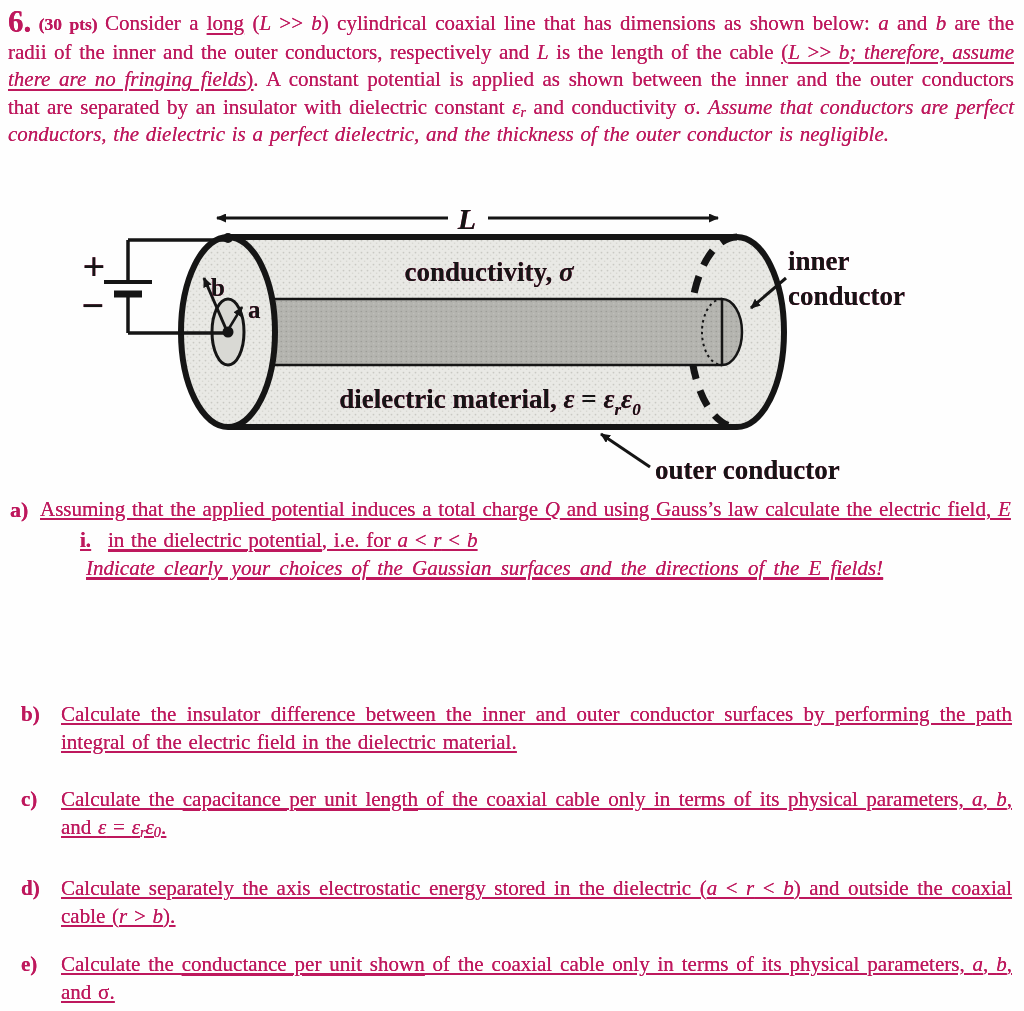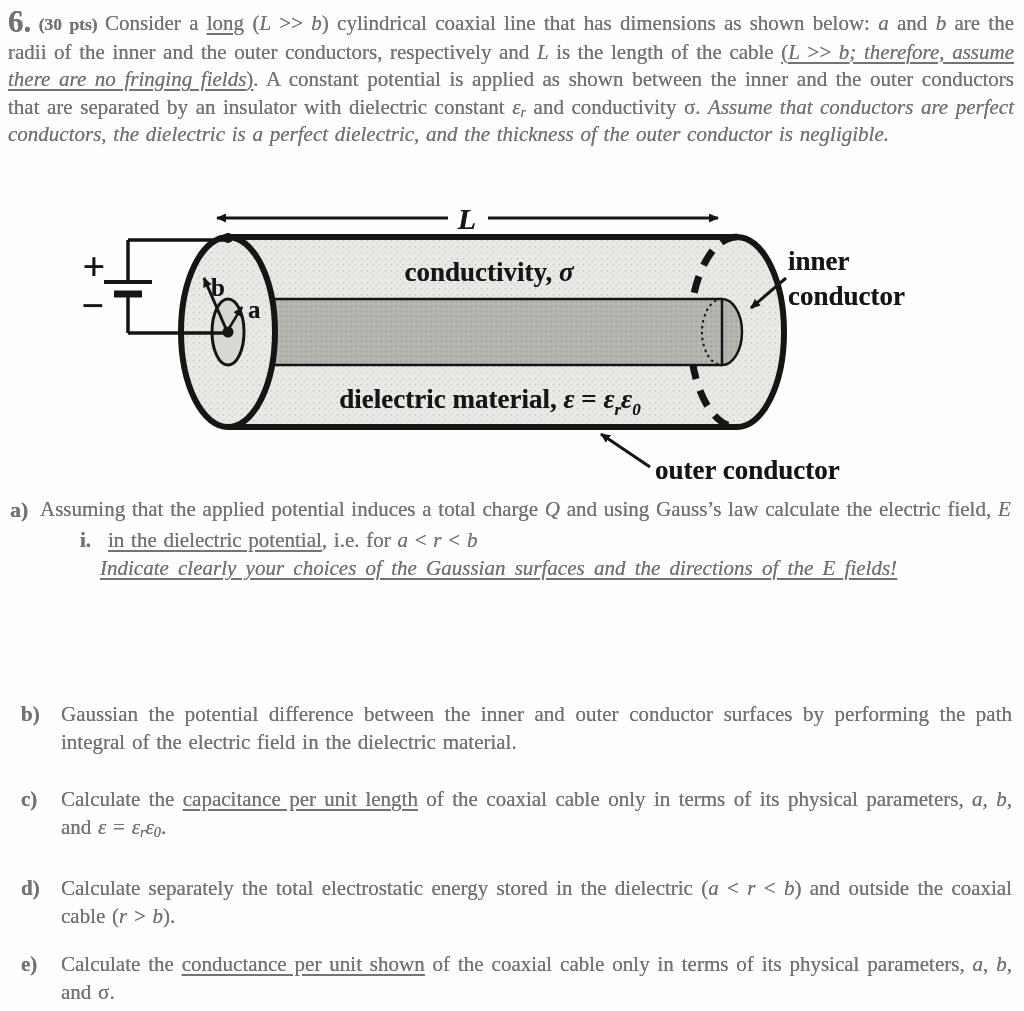--- a/index.html
+++ b/index.html
@@ -2,51 +2,51 @@
 <html><head>
 <meta charset="utf-8">
 <style>
   html,body{margin:0;padding:0;background:#ffffff;}
   .page{
     position:relative;
     width:1024px;
     height:1011px;
     background:#fefefe;
     font-family:"Liberation Serif","DejaVu Serif",serif;
-    color:#737373;
+    color:#be185d;
     overflow:hidden;
     text-shadow:0 0 0.35px currentColor;
   }
   
   #intro{
     position:absolute; left:8px; top:6px; width:1006px;
     font-size:21px; line-height:27.5px; text-align:justify; word-spacing:1.5px;
   }
   
   .rt-b{font-weight:bold;}
   .rt-i{font-style:italic;}
   .rt-u{text-decoration:underline; text-decoration-thickness:1.6px; text-underline-offset:3px;}
   .rt-s{vertical-align:-0.22em; font-size:0.68em; line-height:0;}
   .rt-xl{font-size:31px; font-weight:bold; line-height:1; vertical-align:-2px;}
   .rt-sm{font-size:17.5px; font-weight:bold;}
   
   .part{position:absolute; display:flex; font-size:21px; line-height:27.5px;}
   .plabel{flex:none; font-weight:bold;}
-  .ptext{flex:1; text-align:justify; word-spacing:1.5px;}
+  .ptext{flex:1; text-align:justify; word-spacing:1.5px;text-decoration:underline;}
   #part-a{left:10px; top:496px; width:1004px;}
   #part-a .plabel{width:30px; font-size:22px;}
   #part-b{left:21px; top:701px; width:991px;}
   #part-c{left:21px; top:786px; width:991px;}
   #part-d{left:21px; top:875px; width:991px;}
   #part-e{left:21px; top:951px; width:991px;}
   #part-b .plabel,#part-c .plabel,#part-d .plabel,#part-e .plabel{width:40px;}
   .subitem{display:flex; margin-left:40px; margin-top:3px;}
   .sublabel{flex:none; width:28px; font-weight:bold;}
   .subtext{flex:1; text-align:justify; word-spacing:1.5px;}
-  .a-note{margin-left:60px; margin-top:1px; word-spacing:4px;}
+  .a-note{margin-left:46px; margin-top:1px; word-spacing:4px;}
   
   #diagram{position:absolute; left:0; top:185px; width:1024px; height:305px;}
   svg text{font-family:"Liberation Serif","DejaVu Serif",serif; fill:#151515;}
   .diag-label{font-size:27px; font-weight:bold;}
   .diag-sub{font-size:17px; font-weight:bold;}
   .it{font-style:italic;}
   .dim-label{font-size:30px; font-weight:bold; font-style:italic;}
   .rad-label{font-size:25px; font-weight:bold;}
   .pm-label{font-size:40px; font-weight:bold;}
 </style>
@@ -146,31 +146,31 @@
       <div class="subitem">
         <span class="sublabel">i.</span>
         <div class="subtext"><span class="rt-u">in the dielectric potential</span><span>, i.e. for </span><span class="rt-i">a</span><span> &lt; </span><span class="rt-i">r</span><span> &lt; </span><span class="rt-i">b</span></div>
       </div>
       <div class="a-note"><span class="rt-i rt-u">Indicate clearly your choices of the Gaussian surfaces and the directions of the E fields!</span></div>
     </div>
   </div>
 
   <div class="part" id="part-b">
     <span class="plabel">b)</span>
-    <div class="ptext"><span>Gaussian the potential difference between the inner and outer conductor surfaces by performing the path integral of the electric field in the dielectric material.</span></div>
+    <div class="ptext"><span>Calculate the insulator difference between the inner and outer conductor surfaces by performing the path integral of the electric field in the dielectric material.</span></div>
   </div>
 
   <div class="part" id="part-c">
     <span class="plabel">c)</span>
     <div class="ptext"><span>Calculate the </span><span class="rt-u">capacitance per unit length</span><span> of the coaxial cable only in terms of its physical parameters, </span><span class="rt-i">a</span><span>, </span><span class="rt-i">b</span><span>, and </span><span class="rt-i">ε</span><span> = </span><span class="rt-i">ε</span><span class="rt-i rt-s">r</span><span class="rt-i">ε</span><span class="rt-i rt-s">0</span><span>.</span></div>
   </div>
 
   <div class="part" id="part-d">
     <span class="plabel">d)</span>
-    <div class="ptext"><span>Calculate separately the total electrostatic energy stored in the dielectric (</span><span class="rt-i">a</span><span> &lt; </span><span class="rt-i">r</span><span> &lt; </span><span class="rt-i">b</span><span>) and outside the coaxial cable (</span><span class="rt-i">r</span><span> &gt; </span><span class="rt-i">b</span><span>).</span></div>
+    <div class="ptext"><span>Calculate separately the axis electrostatic energy stored in the dielectric (</span><span class="rt-i">a</span><span> &lt; </span><span class="rt-i">r</span><span> &lt; </span><span class="rt-i">b</span><span>) and outside the coaxial cable (</span><span class="rt-i">r</span><span> &gt; </span><span class="rt-i">b</span><span>).</span></div>
   </div>
 
   <div class="part" id="part-e">
     <span class="plabel">e)</span>
     <div class="ptext"><span>Calculate the </span><span class="rt-u">conductance per unit shown</span><span> of the coaxial cable only in terms of its physical parameters, </span><span class="rt-i">a</span><span>, </span><span class="rt-i">b</span><span>, and σ.</span></div>
   </div>
 
 </div>
 
 </body></html>

